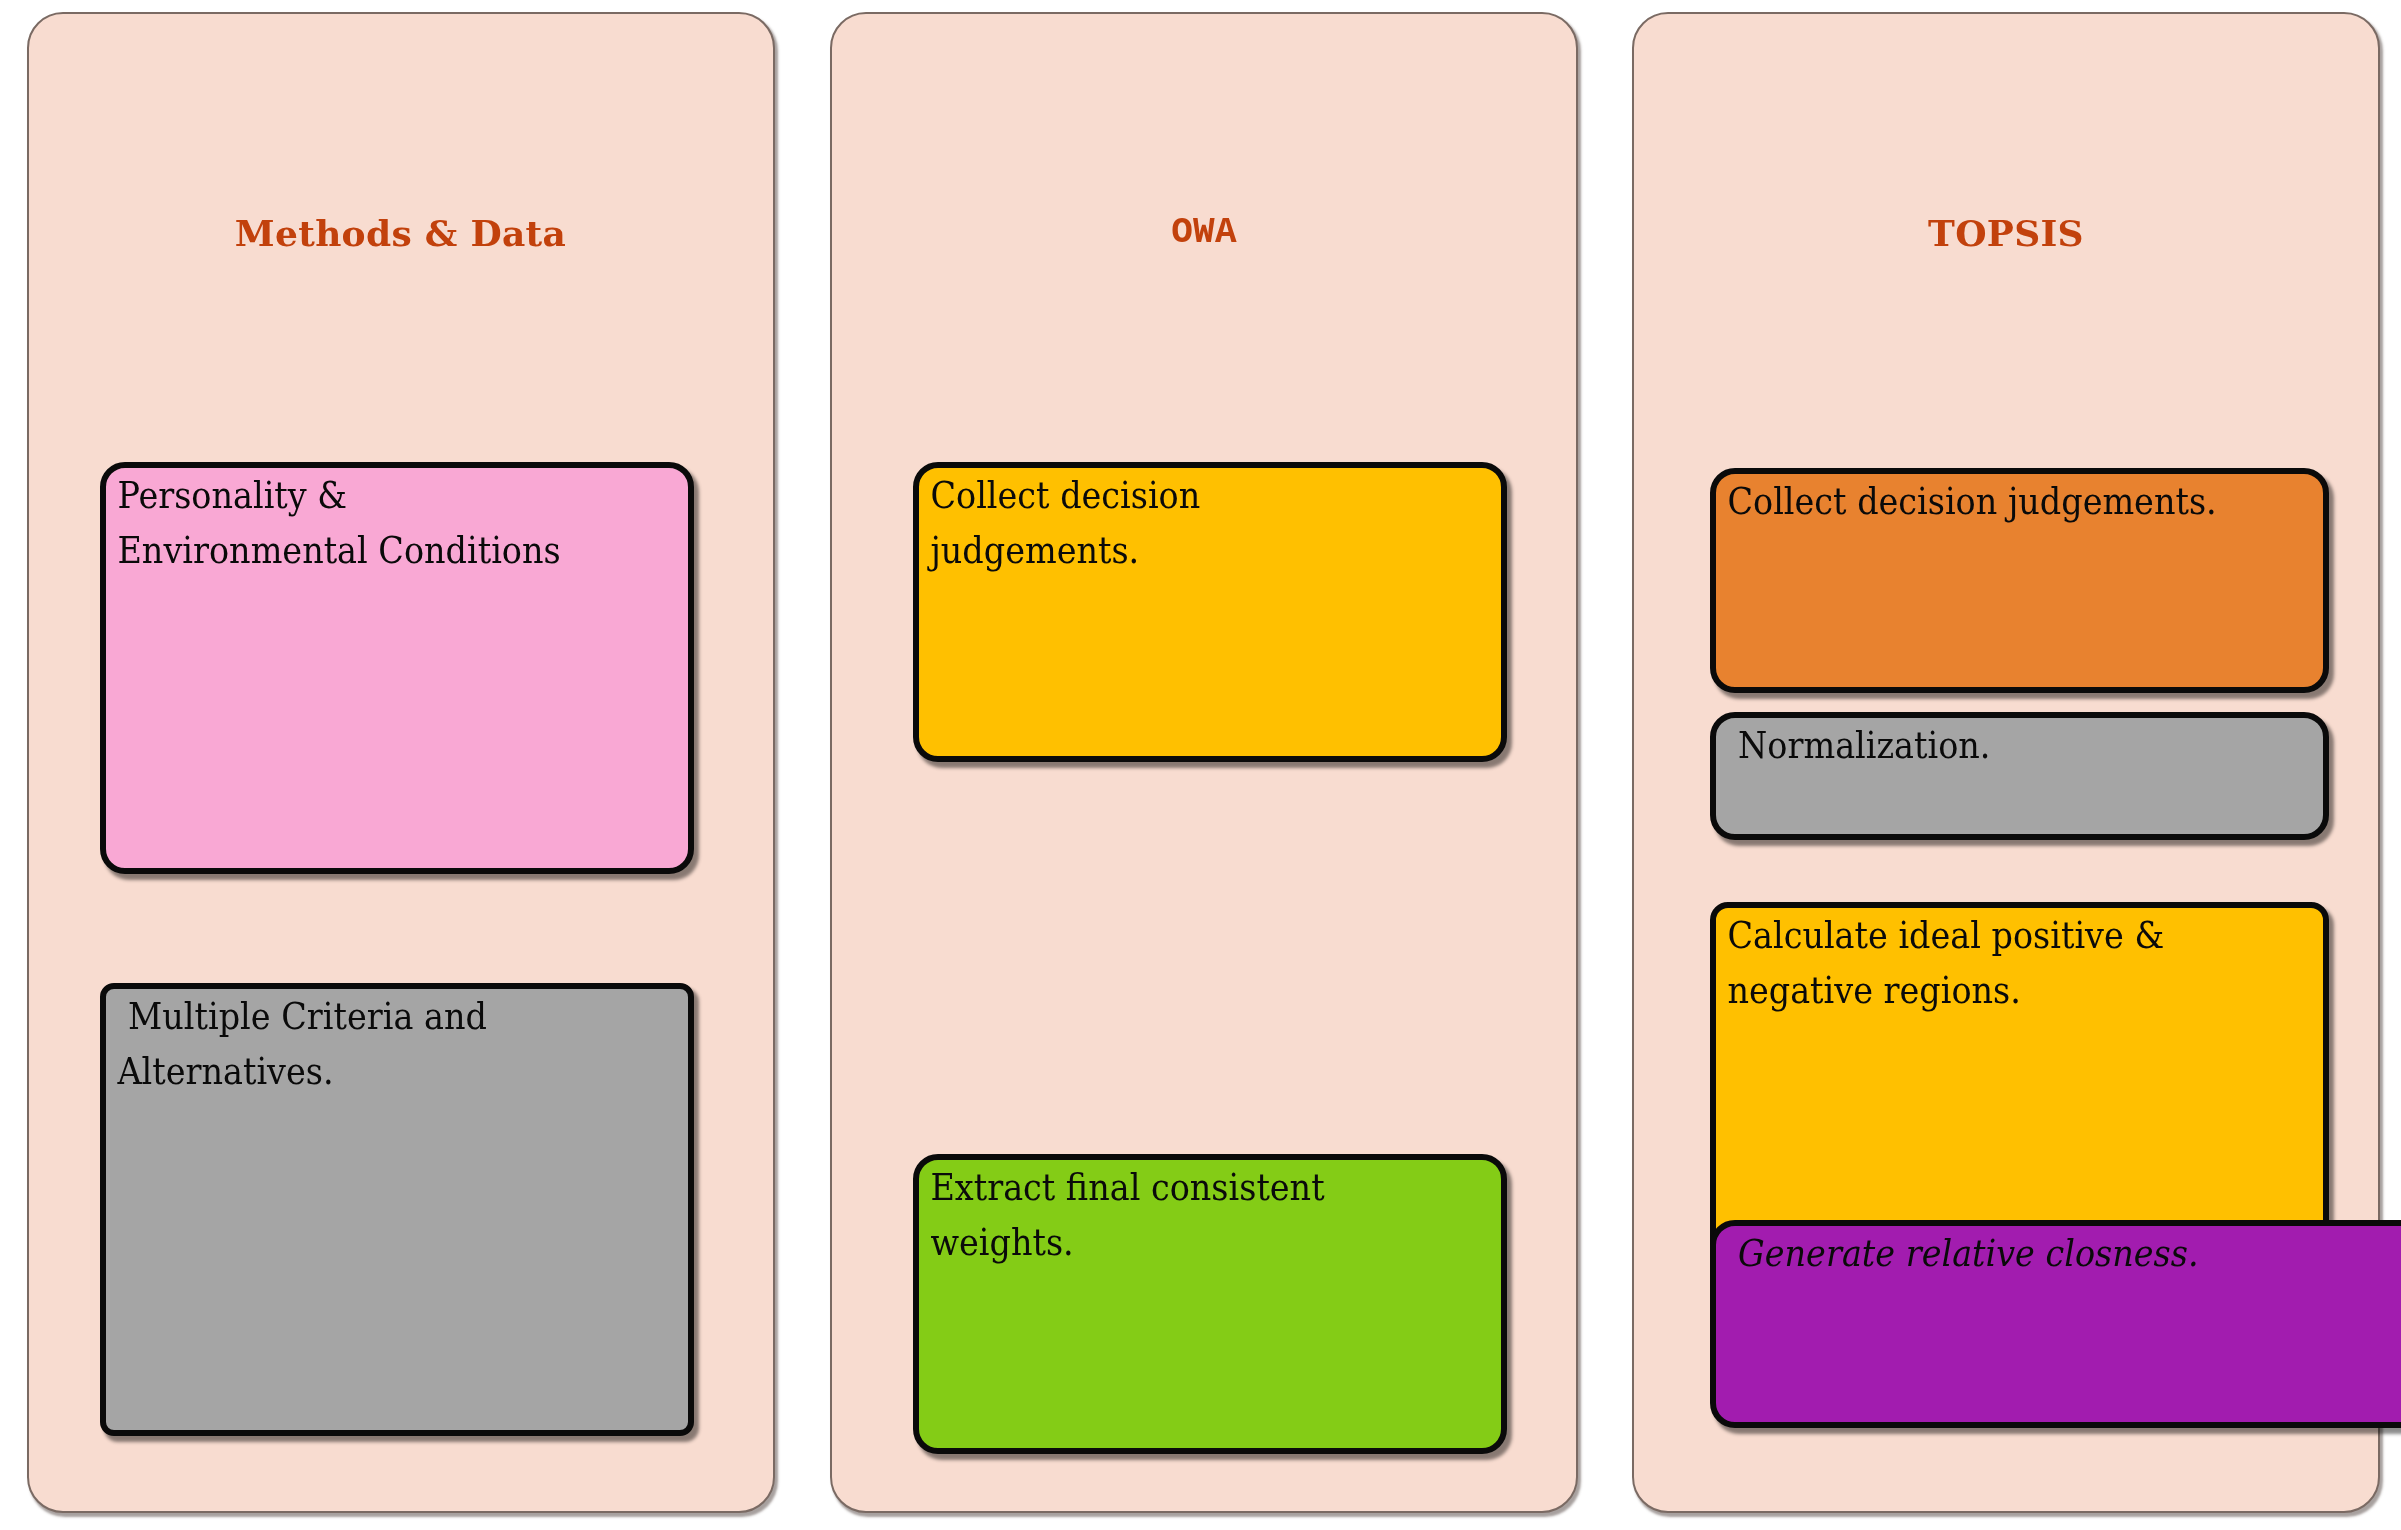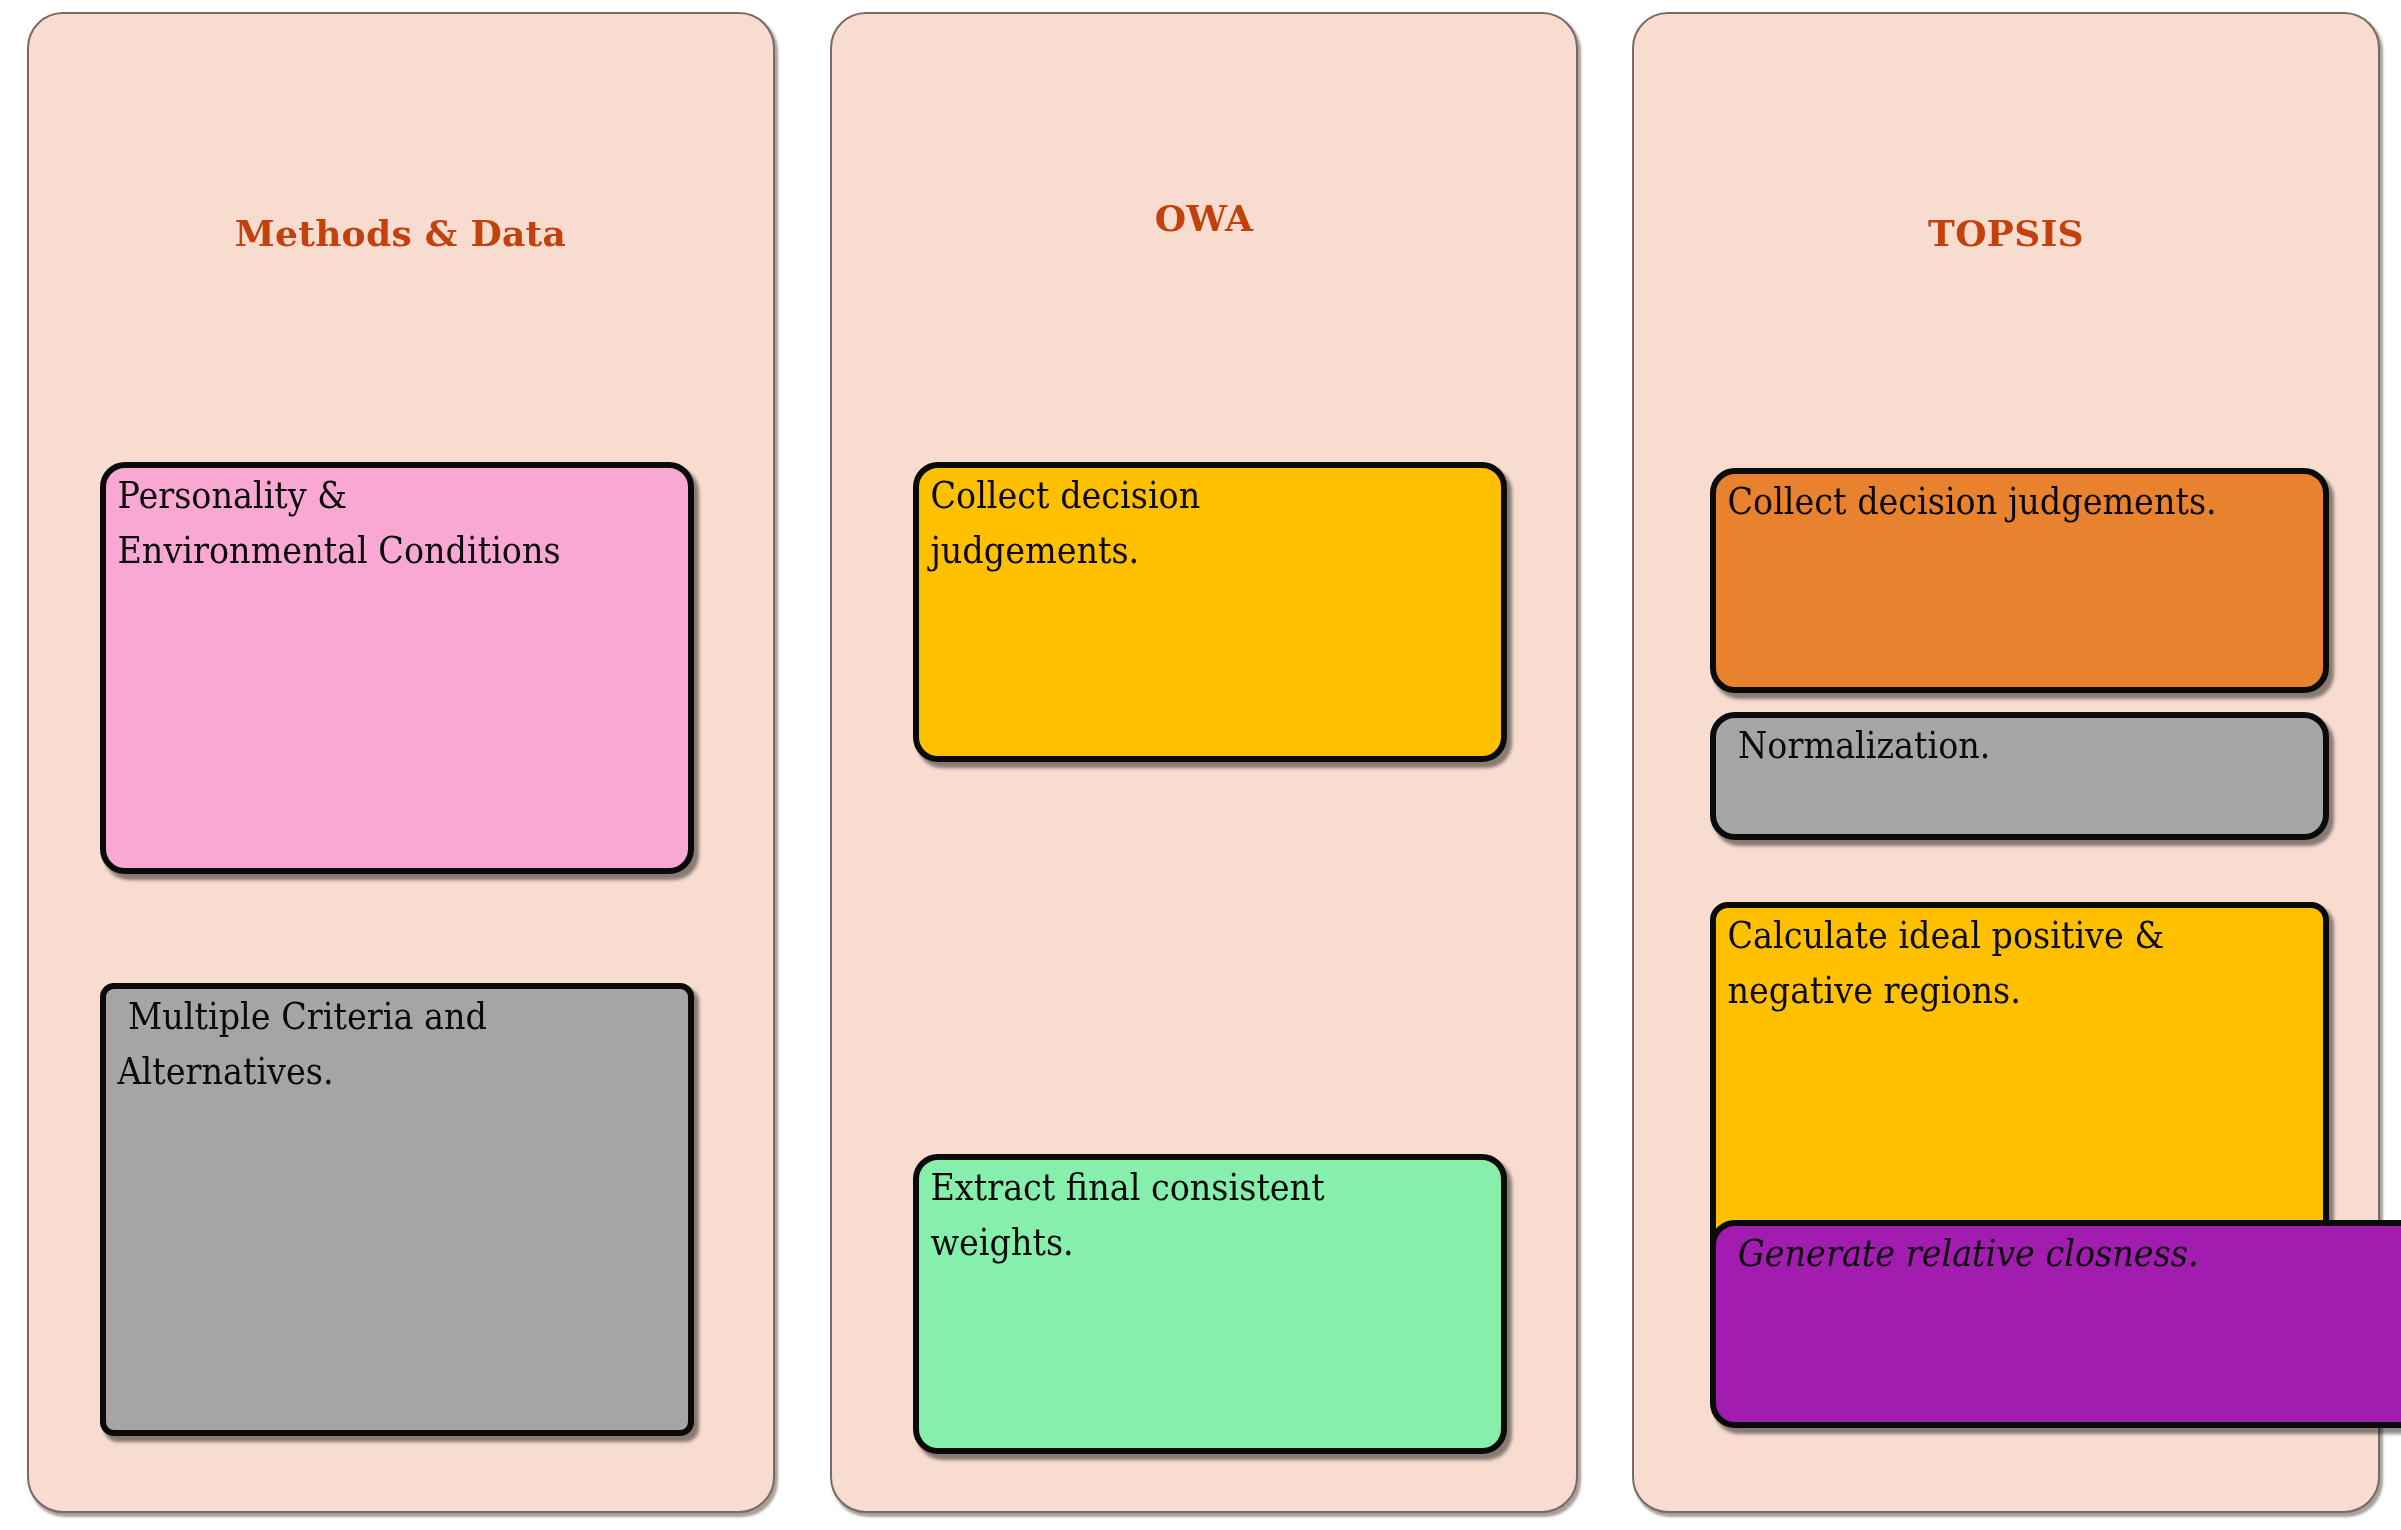--- a/index.html
+++ b/index.html
@@ -61,31 +61,31 @@
     transform: scaleX(0.88);
     transform-origin: left center;
   }
 
   
   #panel-methods { left: 26.5px;   top: 11.8px; width: 748px; height: 1501px; }
   #panel-owa     { left: 830px; top: 11.8px; width: 748px; height: 1501px; }
   #panel-topsis  { left: 1632px; top: 11.8px; width: 748px; height: 1501px; }
 
   #title-methods { top: 198px; }
-  #title-owa     { top: 183px; }
+  #title-owa     { top: 198px; font-family: Liberation Mono, monospace; }
   #title-topsis  { top: 198px; }
 
   
   #box-m1 { left: 100px; top: 462px;  width: 594px; height: 412px; background: #f9a8d4; }
   #box-m2 { left: 100px; top: 983px; width: 594px; height: 453px; background: #A5A5A5; border-radius: 14px; }
 
   
   #box-o1 { left: 913px; top: 462px;  width: 594px; height: 300px; background: #FFC000; }
   #box-o2 { left: 913px; top: 809px; width: 594px; height: 300px; background: #5B96D6; }
-  #box-o3 { left: 913px; top: 1154px; width: 594px; height: 300px; background: #86efac; }
+  #box-o3 { left: 913px; top: 1154px; width: 594px; height: 300px; background: #84cc16; }
 
   
   #box-t1 { left: 1710px; top: 468px;  width: 619px; height: 225px; background: #E8822F; }
   #box-t2 { left: 1710px; top: 712px; width: 619px; height: 128px; background: #A5A5A5; }
   #box-t3 { left: 1710px; top: 902px; width: 619px; height: 379px; background: #FFC000; border-radius: 18px; }
   #box-t4 { left: 1710px; top: 1220px; width: 732px; height: 208px; background: #a21caf; font-style: italic; }
 </style>
 </head>
 <body>
 

